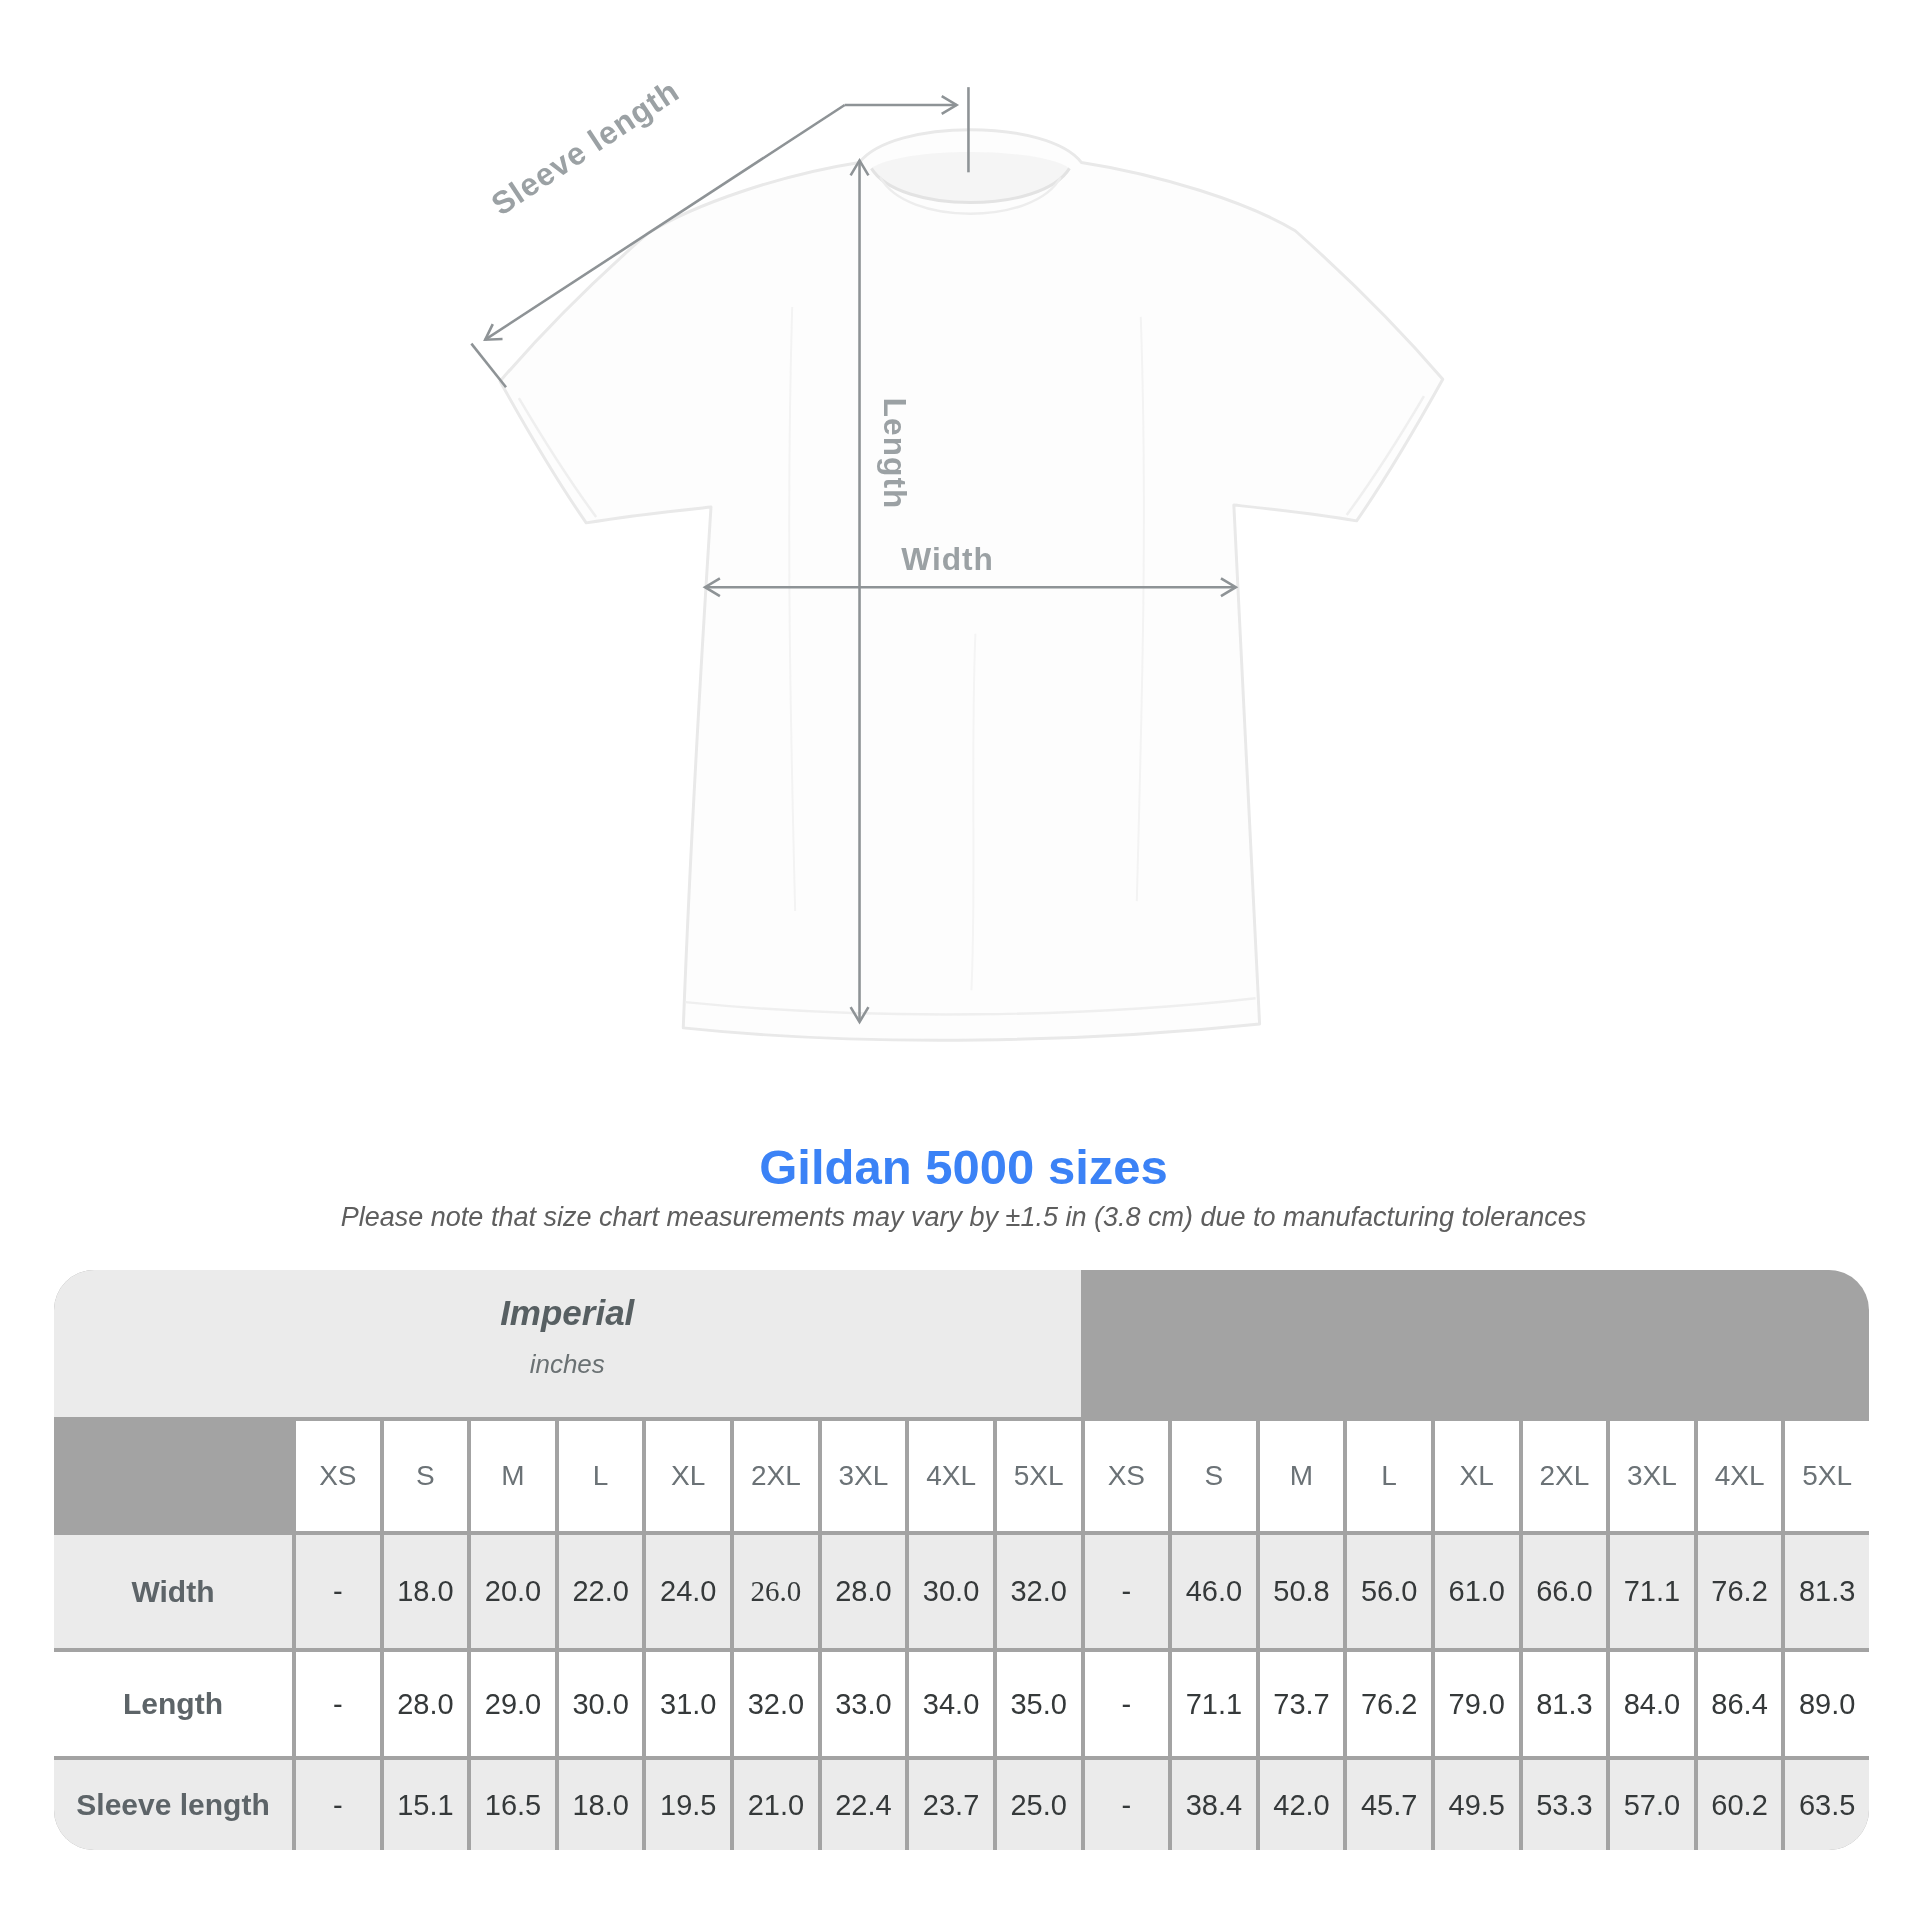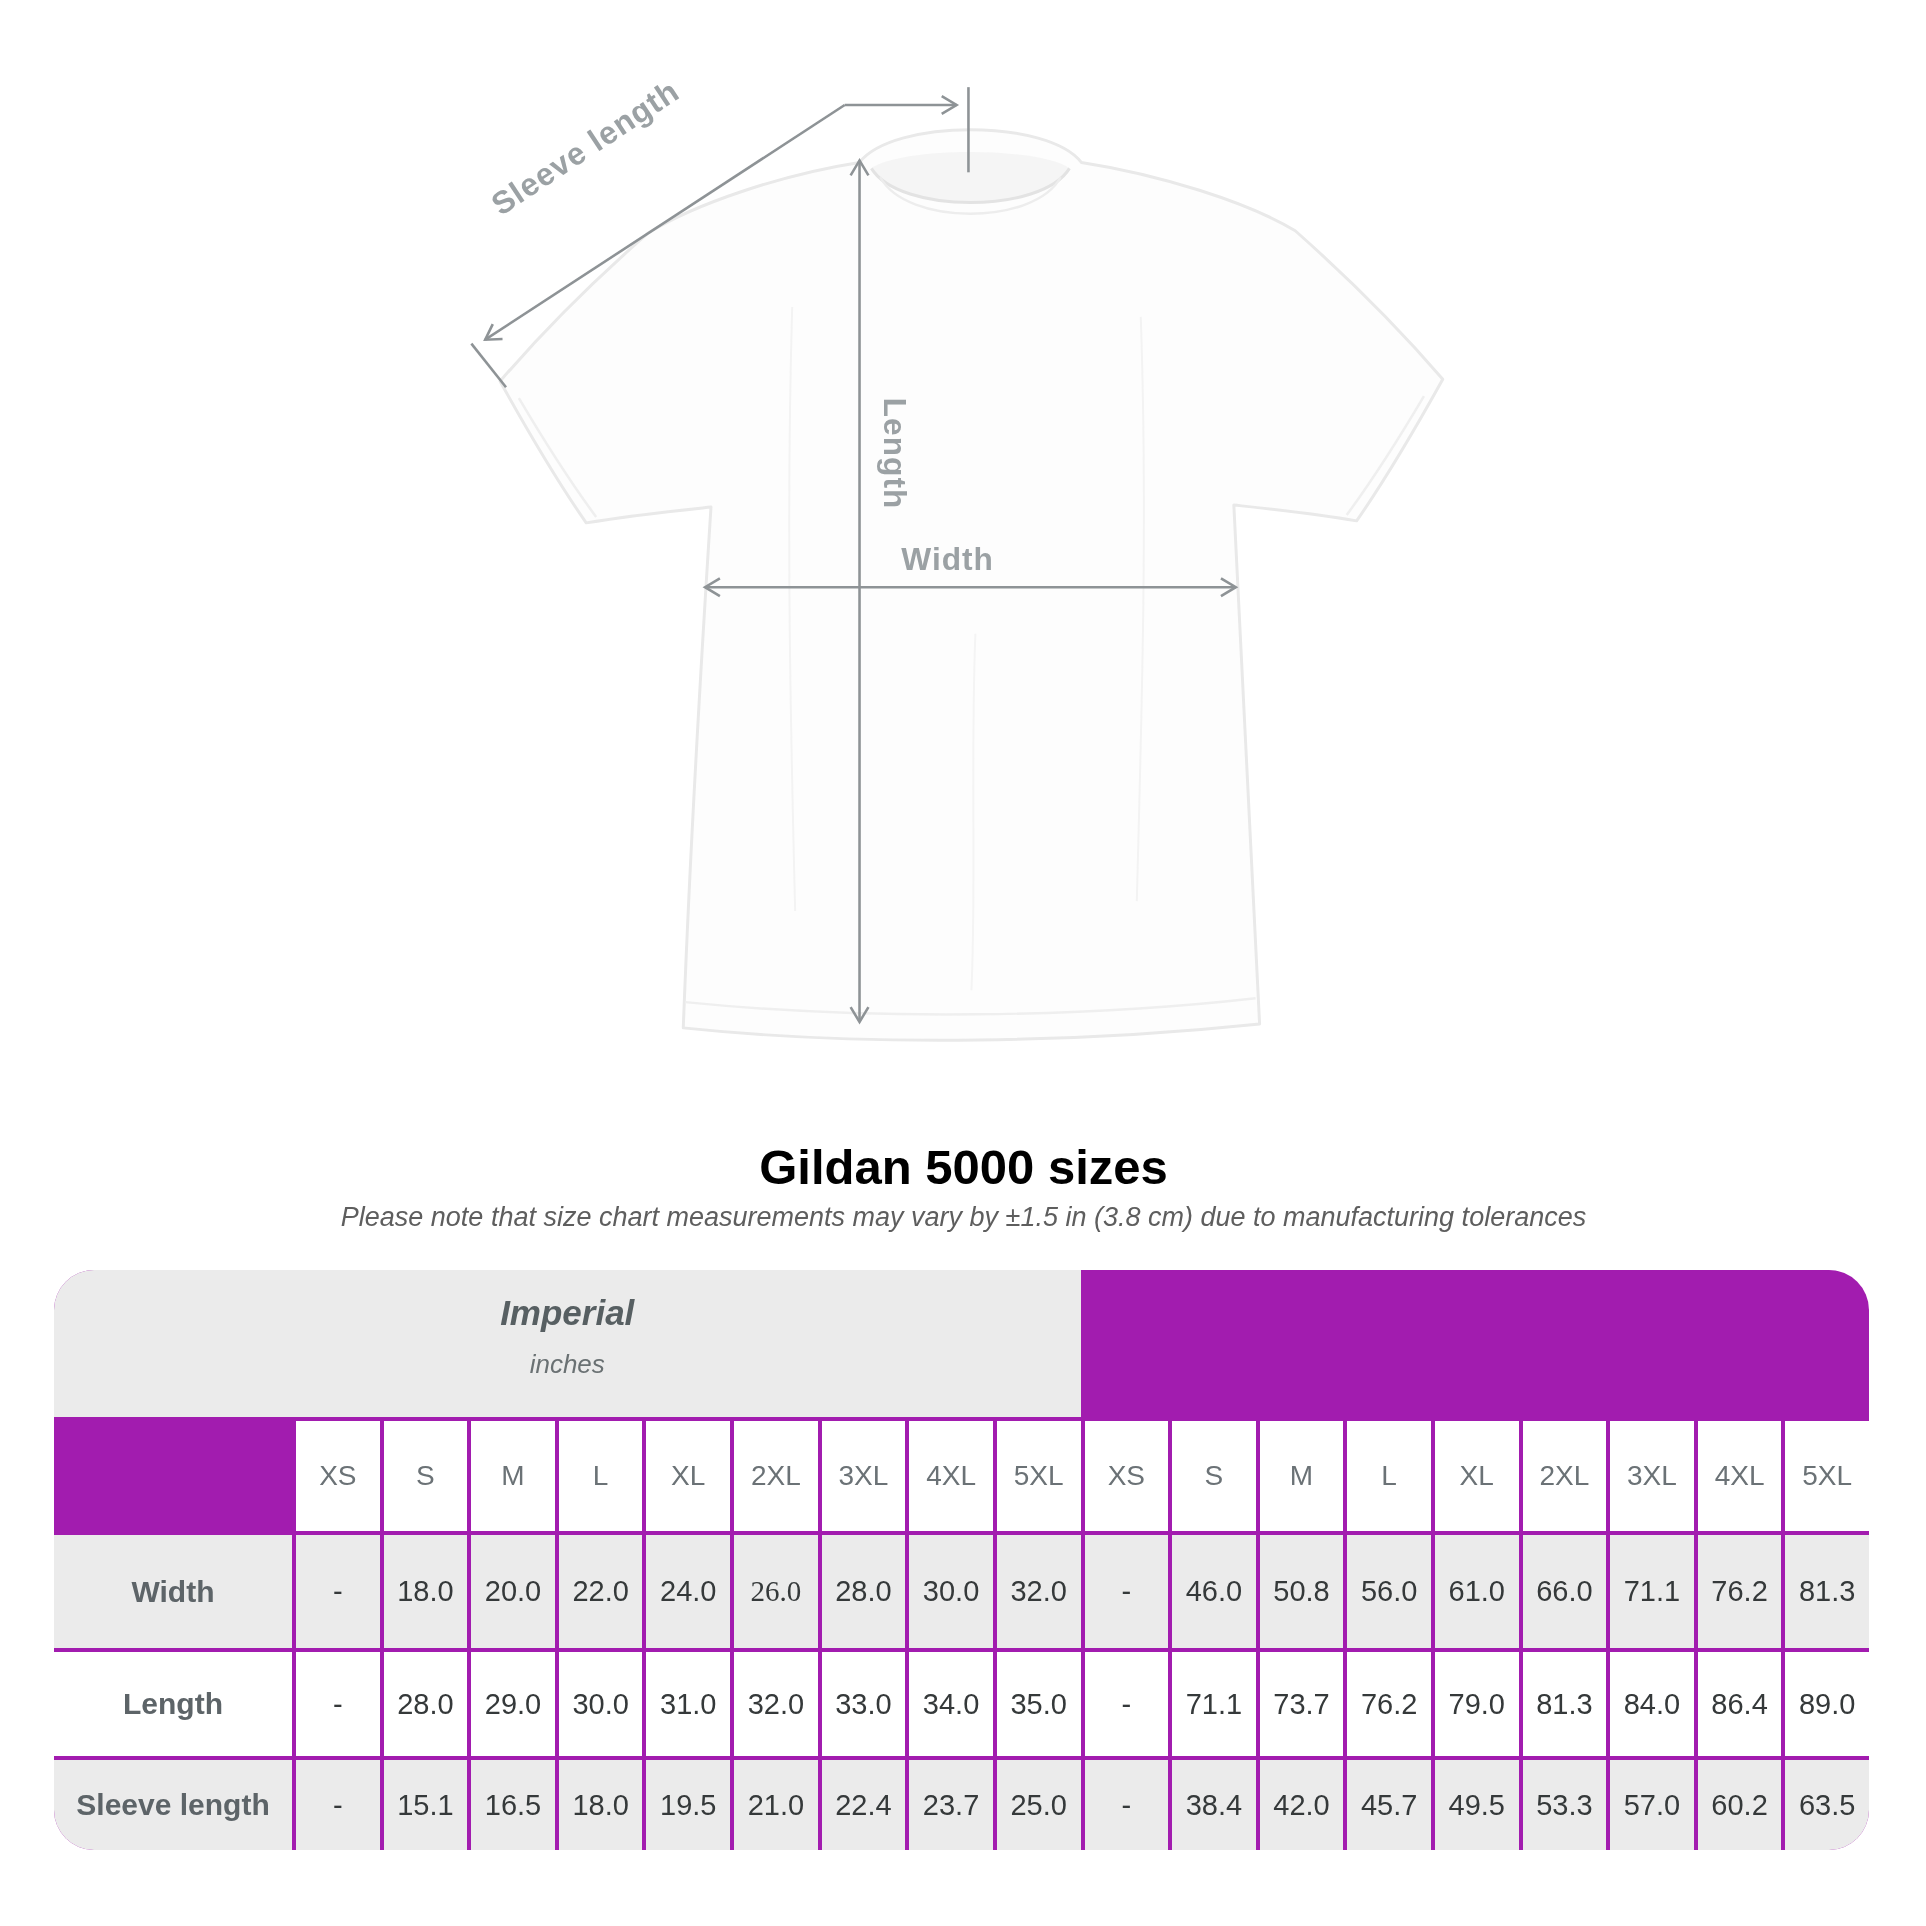--- a/index.html
+++ b/index.html
@@ -17,32 +17,32 @@
     font-family:"Liberation Sans", sans-serif;
     font-weight:bold;
     font-size:32px;
     fill:#9ba1a4;
     letter-spacing:1px;
   }
   
   .page-title {
     position:absolute; left:0; top:1139px; width:100%;
     text-align:center;
-    font-size:49px; font-weight:bold; color:#000000;
+    font-size:49px; font-weight:bold; color:#3b82f6;
   }
   .page-subtitle {
     position:absolute; left:0; top:1202px; width:100%;
     text-align:center;
     font-style:italic; font-size:27px; color:#5e5e5e;
   }
   
   .size-table {
     position:absolute; left:54px; top:1270px;
     width:1815px;
-    background:#a21caf;
+    background:#a3a3a3;
     border-radius:40px;
     overflow:hidden;
     display:grid;
     grid-template-columns:238px repeat(18, 1fr);
     grid-template-rows:147px 110px 113px 104px 90px;
     gap:4px;
   }
   .cell { display:flex; align-items:center; justify-content:center; }
   .cell.white  { background:#ffffff; }
   .cell.stripe { background:#ebebeb; }

